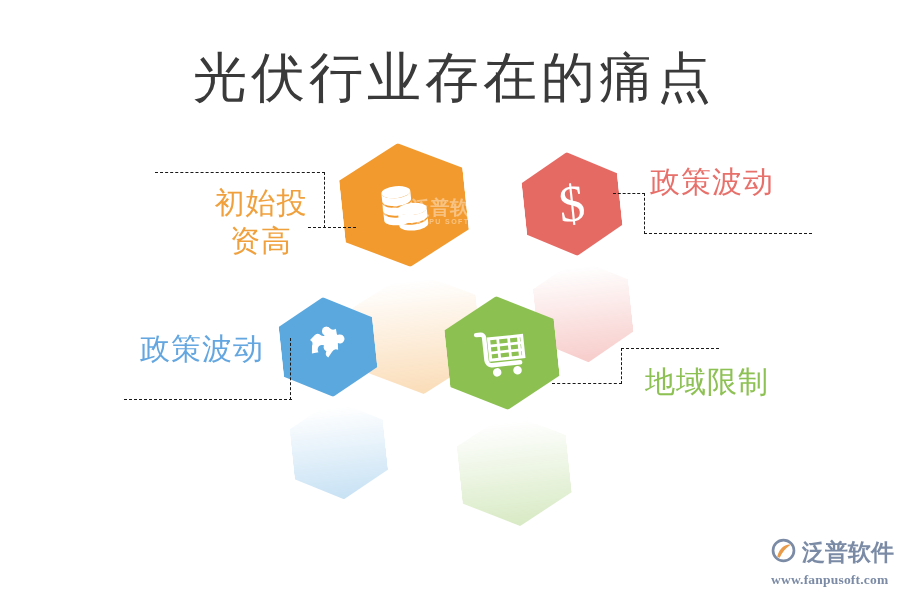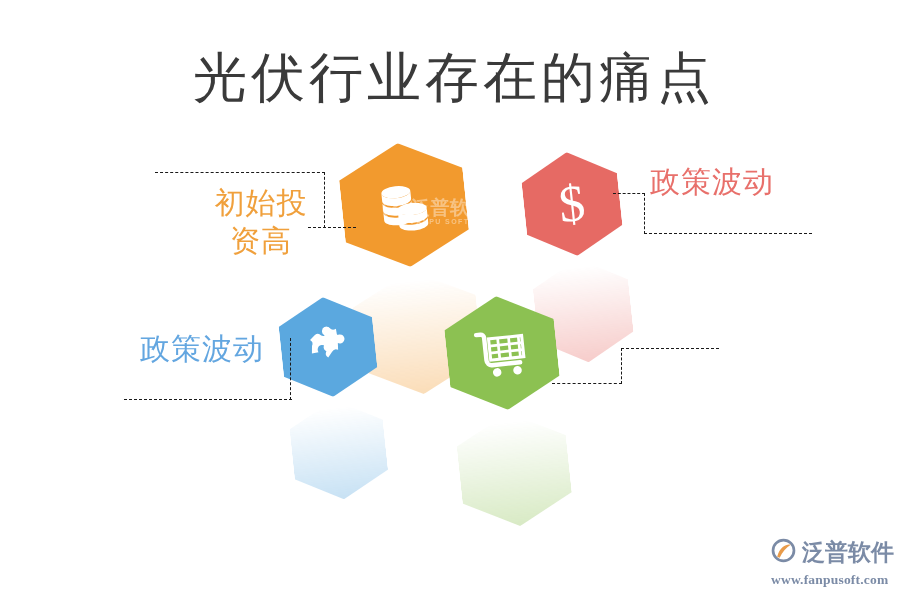--- a/index.html
+++ b/index.html
@@ -299,20 +299,21 @@
   <div class="conn conn-v" id="conn-green-up"></div>
   <div class="conn conn-h" id="conn-green-top"></div>
 
   <div class="node-label" id="label-initial-investment">初始投
 资高</div>
 
   <div class="node-label" id="label-financing">政策波动</div>
 
   <div class="node-label" id="label-policy">政策波动</div>
 
+  <div class="node-label" id="label-region">地域限制</div>
 
   <div id="brand-logo">
     <div class="brand-row">
       <span class="brand-mark">
         <svg width="27" height="27" viewBox="0 0 32 32">
           <path d="M16 2 a14 14 0 1 0 0 28 a14 14 0 0 0 0 -28 z M16 5.2 a10.8 10.8 0 1 1 0 21.6 a10.8 10.8 0 0 1 0 -21.6 z" fill="#7B8BA6"></path>
           <path d="M8.5 23.5 C11.5 11.5, 20 8, 24.5 9.2 C19 12.5, 14.5 18, 11.5 24.5 z" fill="#E89B4A"></path>
         </svg>
       </span>
       <span id="brand-name">泛普软件</span>

